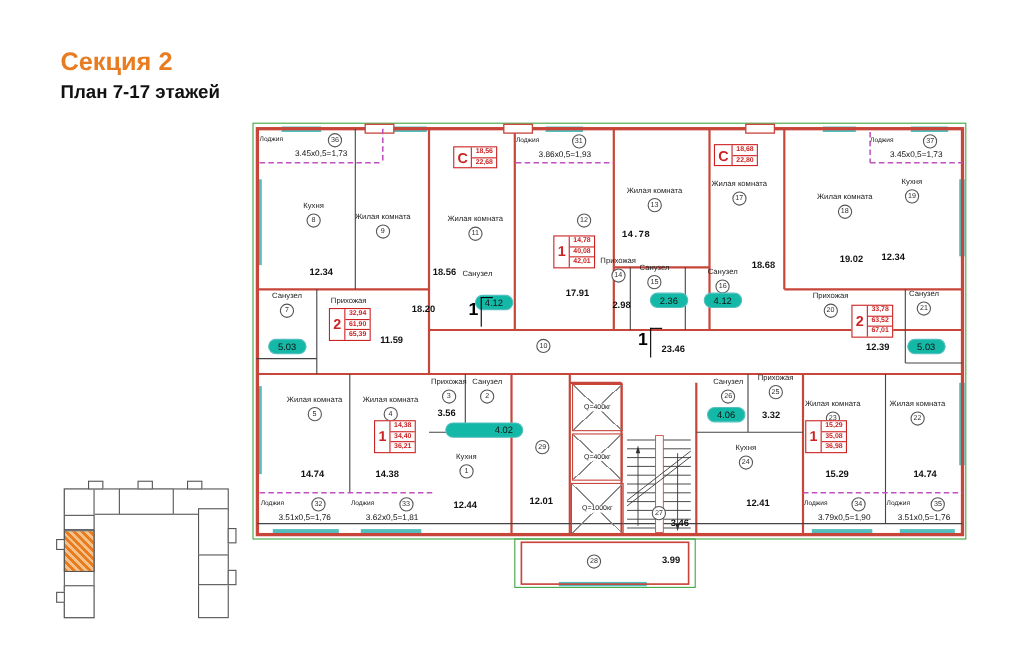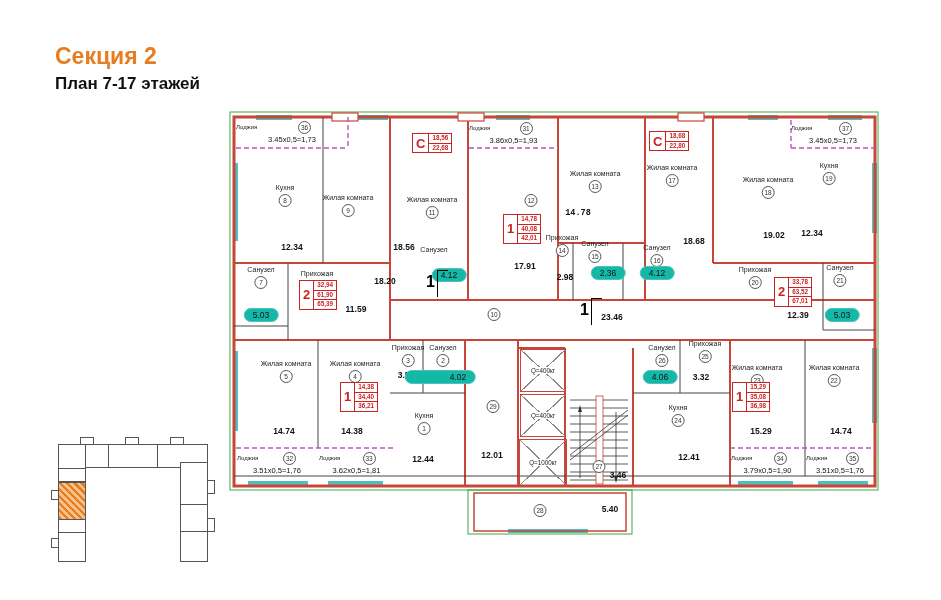--- a/index.html
+++ b/index.html
@@ -207,21 +207,21 @@
       <div class="rarea" style="left: 124px; top: 318px;">14.38</div>
       <div class="room" style="left: 180px; top: 236px;">
         <div class="rname">Прихожая</div>
         <div class="rnum">3</div>
       </div>
       <div class="rarea" style="left: 178px; top: 262px;">3.56</div>
       <div class="room" style="left: 215px; top: 236px;">
         <div class="rname">Санузел</div>
         <div class="rnum">2</div>
       </div>
-      <div class="rarea tub" style="left: 212px; top: 262px; padding-left: 44px;">4.02</div>
+      <div class="rarea tub" style="left: 212px; top: 276px; padding-left: 44px;">4.02</div>
       <div class="room" style="left: 196px; top: 304px;">
         <div class="rname">Кухня</div>
         <div class="rnum">1</div>
       </div>
       <div class="rarea" style="left: 195px; top: 346px;">12.44</div>
       <div class="room" style="left: 265px; top: 290px;">
         <div class="rnum">29</div>
       </div>
       <div class="rarea" style="left: 264px; top: 342px;">12.01</div>
       <div class="room" style="left: 434px; top: 236px;">
@@ -249,21 +249,21 @@
         <div class="rnum">22</div>
       </div>
       <div class="rarea" style="left: 613px; top: 318px;">14.74</div>
       <div class="room" style="left: 371px; top: 350px;">
         <div class="rnum">27</div>
       </div>
       <div class="rarea" style="left: 390px; top: 362px;">3.46</div>
       <div class="room" style="left: 312px; top: 394px;">
         <div class="rnum">28</div>
       </div>
-      <div class="rarea" style="left: 382px; top: 396px;">5.40</div>
+      <div class="rarea" style="left: 382px; top: 396px;">3.99</div>
       <div class="lodge" style="left: 8px; top: 11px; width: 112px;">
         <div class="lrow">
           <div class="lname">Лоджия</div>
           <div class="rnum">36</div>
         </div>
         <div class="ldim">3.45х0,5=1,73</div>
       </div>
       <div class="lodge" style="left: 241px; top: 12px; width: 89px;">
         <div class="lrow">
           <div class="lname">Лоджия</div>

